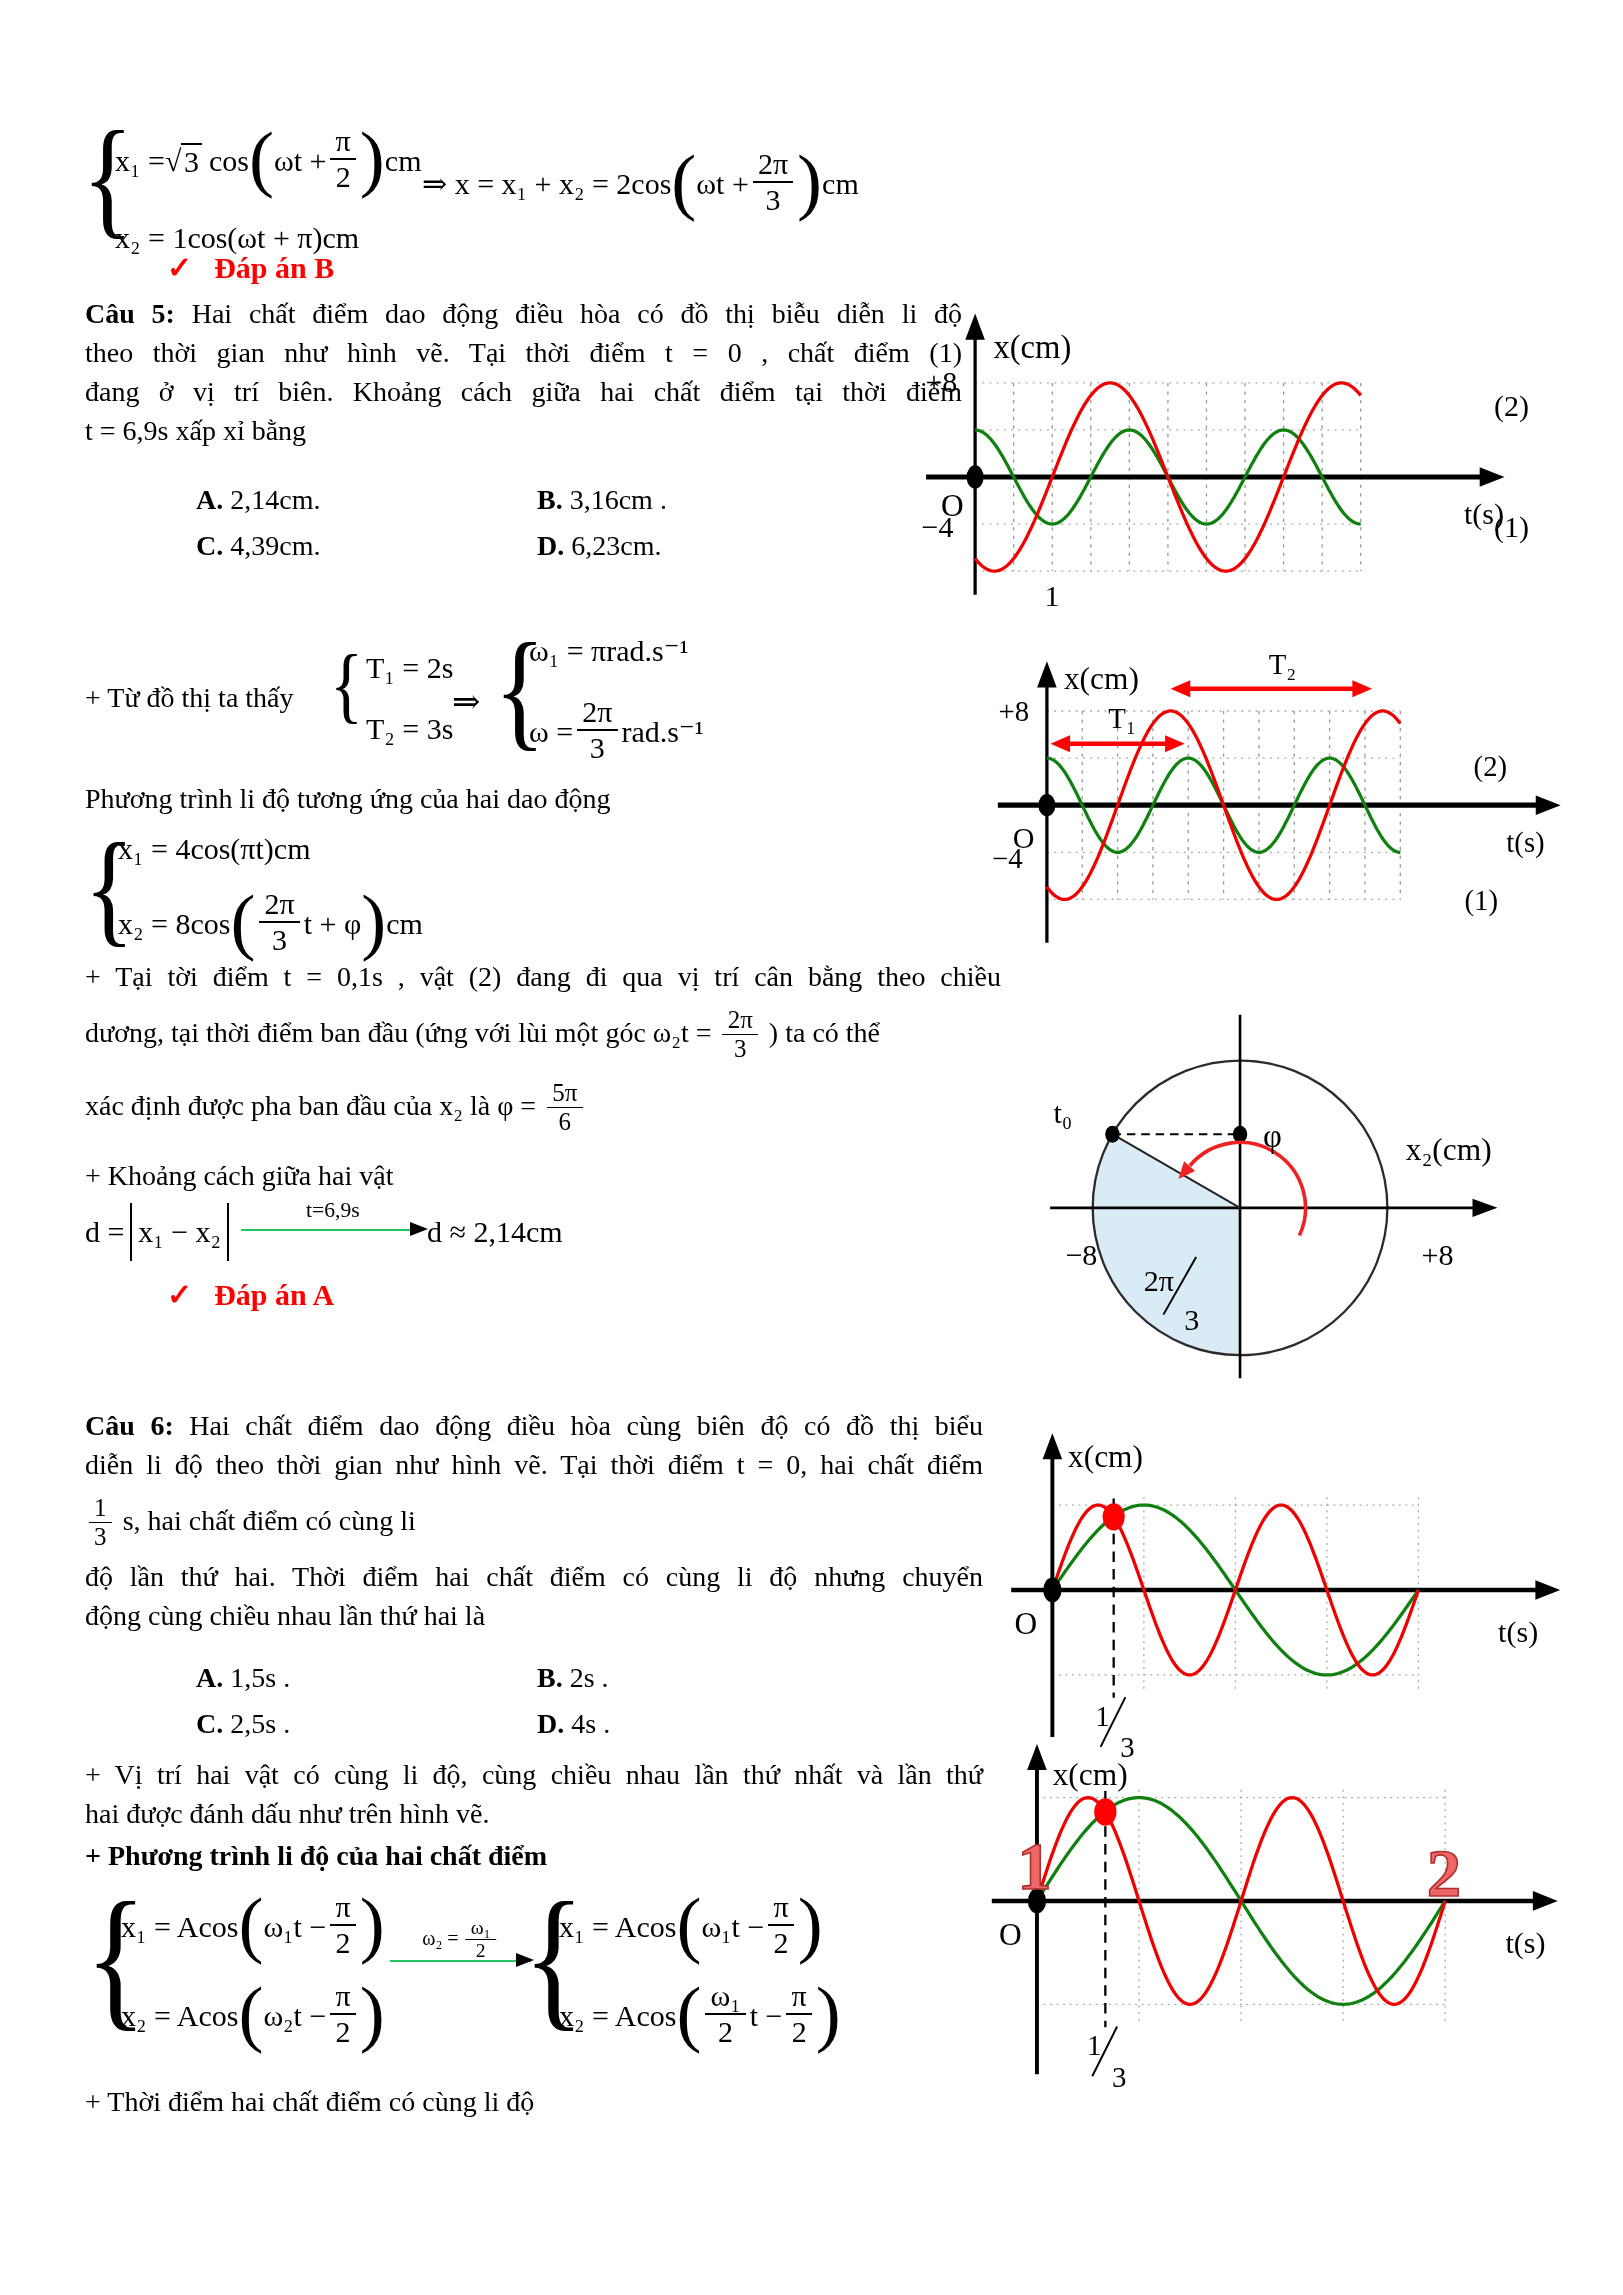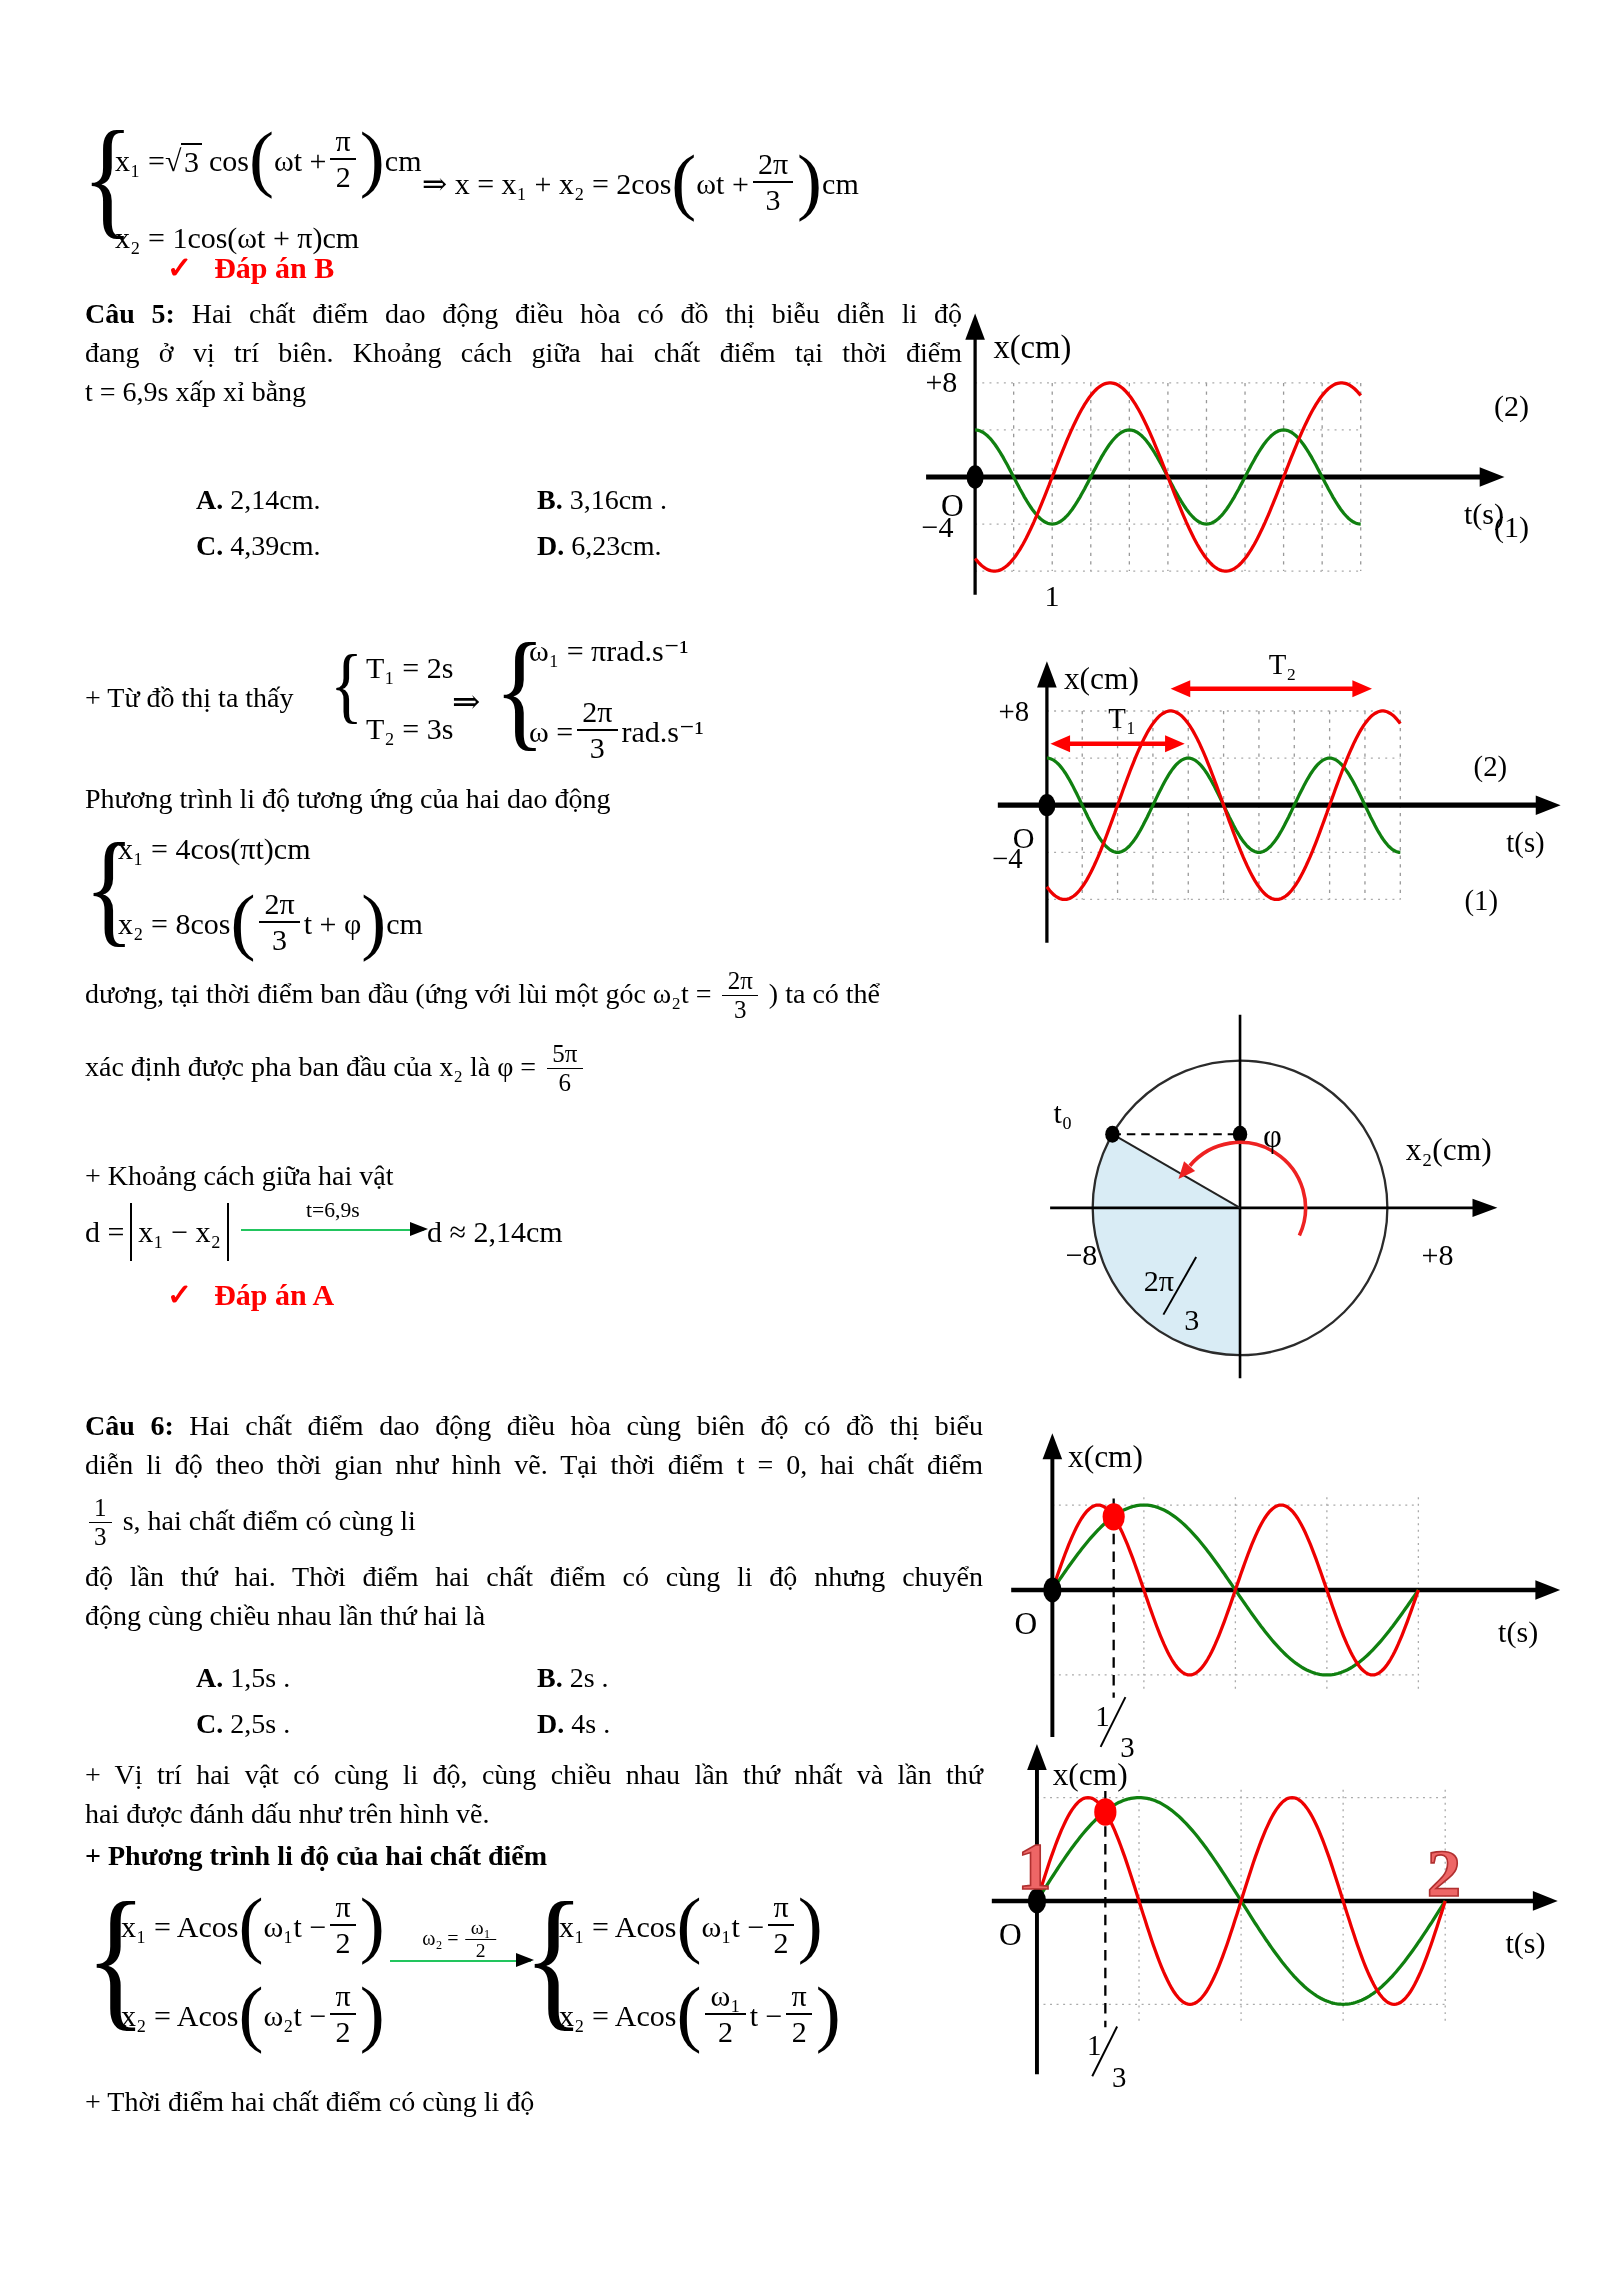--- a/index.html
+++ b/index.html
@@ -73,20 +73,21 @@
   <span>cm</span>
 </div>
 
 <div class="abs chkrow" style="left:167px; top:250px;">
   <span class="red">✓</span>
   <span class="red">Đáp án B</span>
 </div>
 
 <div class="abs pblock" style="left:85px; top:294px; width:877px;">
   <div class="pline just"><span class="b">Câu 5:</span>&nbsp;<span>Hai chất điểm dao động điều hòa có đồ thị biễu diễn li độ</span></div>
+  <div class="pline just">theo thời gian như hình vẽ. Tại thời điểm t = 0 , chất điểm (1)</div>
   <div class="pline just">đang ở vị trí biên. Khoảng cách giữa hai chất điểm tại thời điểm</div>
   <div class="pline">t = 6,9s xấp xỉ bằng</div>
 </div>
 
 <div class="opt" style="left:196px; top:484px;"><span class="b">A.</span>&nbsp;<span>2,14cm.</span></div>
 <div class="opt" style="left:537px; top:484px;"><span class="b">B.</span>&nbsp;<span>3,16cm .</span></div>
 <div class="opt" style="left:196px; top:530px;"><span class="b">C.</span>&nbsp;<span>4,39cm.</span></div>
 <div class="opt" style="left:537px; top:530px;"><span class="b">D.</span>&nbsp;<span>6,23cm.</span></div>
 
 <svg id="fig1" class="fig" style="left:916px; top:294px;font-size:43px" width="628" height="366" viewBox="0 0 960 560">
@@ -198,20 +199,21 @@
     <text x="116" y="62" font-size="48" fill="#000" text-anchor="start">x(cm)</text>
     <text x="16" y="112" font-size="44" fill="#000" text-anchor="start">+8</text>
     <text x="38" y="306" font-size="46" fill="#000" text-anchor="start">O</text>
     <text x="6" y="336" font-size="44" fill="#000" text-anchor="start">−4</text>
     <text x="792" y="312" font-size="44" fill="#000" text-anchor="start">t(s)</text>
     <text x="742" y="196" font-size="44" fill="#000" text-anchor="start">(2)</text>
     <text x="728" y="400" font-size="44" fill="#000" text-anchor="start">(1)</text>
   </svg>
 
 <div class="abs pblock" style="left:85px; top:957px; width:916px;">
+  <div class="pline just">+ Tại tời điểm  t = 0,1s , vật (2) đang đi qua vị trí cân bằng theo chiều</div>
   <div class="tall">
     <span>dương, tại thời điểm ban đầu (ứng với lùi một góc  ω₂t = </span><span class="fr fi"><span class="n">2π</span><span class="d">3</span></span><span> ) ta có thể</span>
   </div>
   <div class="tall">
     <span>xác định được pha ban đầu của x₂ là  φ = </span><span class="fr fi"><span class="n">5π</span><span class="d">6</span></span>
   </div>
 </div>
 
 <svg id="fig3" class="fig" style="left:1001px; top:995px;font-size:43px" width="537" height="393" viewBox="0 0 820 600">
     <path d="M365,325 L170.1,212.5 A225,225 0 0 0 365,550 Z" fill="#d9ecf5"></path>

